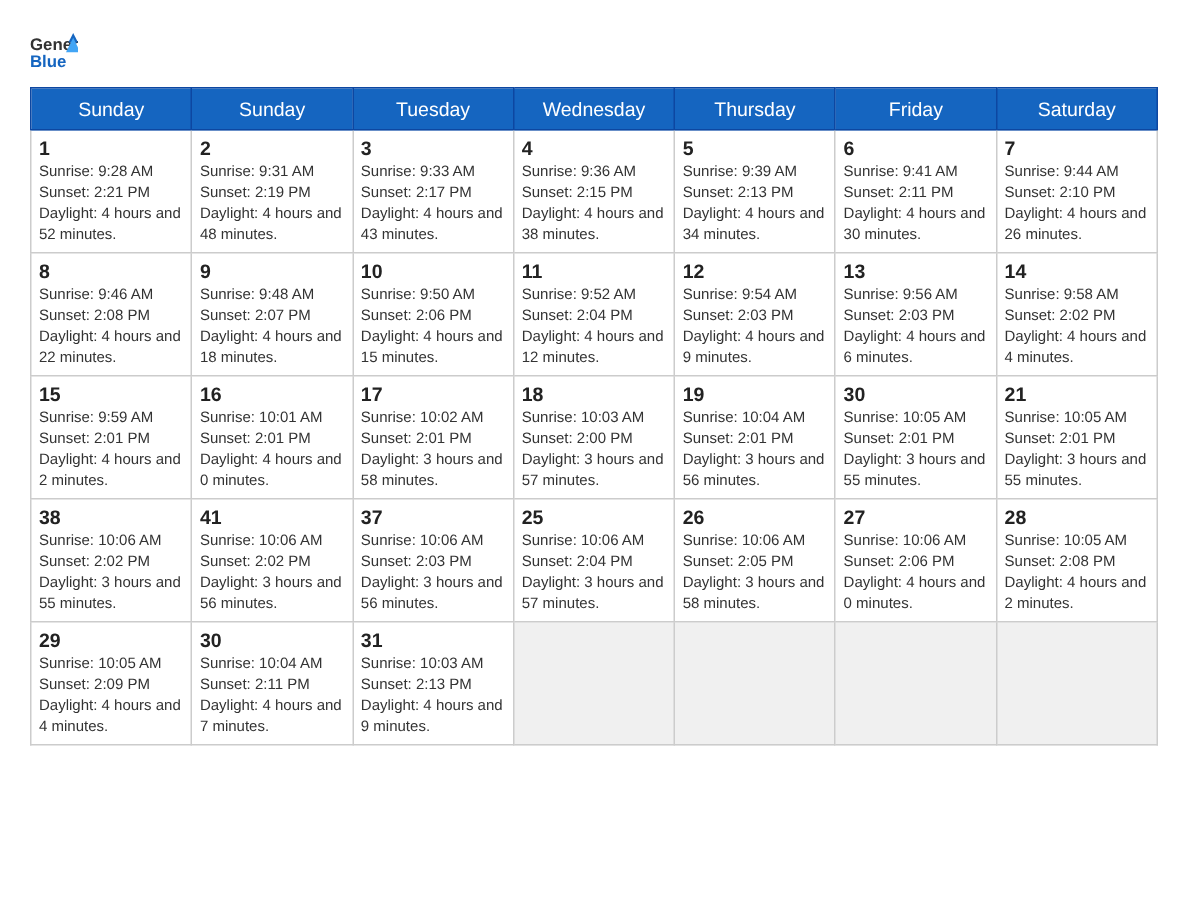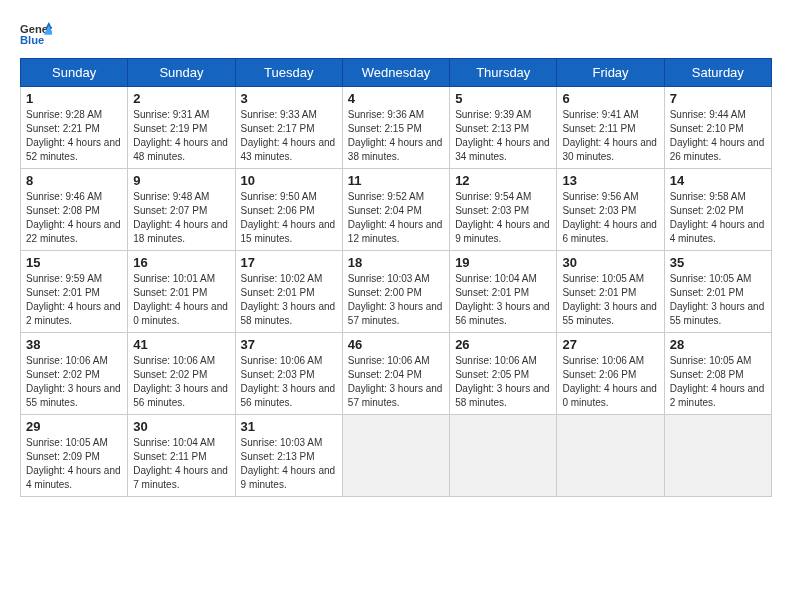--- a/index.html
+++ b/index.html
@@ -266,21 +266,21 @@
         </td>
         <td>
           <span class="day-number">30</span>
         <div class="day-info">
           Sunrise: 10:05 AM<br>
           Sunset: 2:01 PM<br>
           Daylight: 3 hours and 55 minutes.
         </div>
         </td>
         <td>
-          <span class="day-number">35</span>
+          <span class="day-number">21</span>
         <div class="day-info">
           Sunrise: 10:05 AM<br>
           Sunset: 2:01 PM<br>
           Daylight: 3 hours and 55 minutes.
         </div>
         </td>
       </tr>
       <tr>
         <td>
           <span class="day-number">38</span>
@@ -300,21 +300,21 @@
         </td>
         <td>
           <span class="day-number">37</span>
         <div class="day-info">
           Sunrise: 10:06 AM<br>
           Sunset: 2:03 PM<br>
           Daylight: 3 hours and 56 minutes.
         </div>
         </td>
         <td>
-          <span class="day-number">46</span>
+          <span class="day-number">25</span>
         <div class="day-info">
           Sunrise: 10:06 AM<br>
           Sunset: 2:04 PM<br>
           Daylight: 3 hours and 57 minutes.
         </div>
         </td>
         <td>
           <span class="day-number">26</span>
         <div class="day-info">
           Sunrise: 10:06 AM<br>

